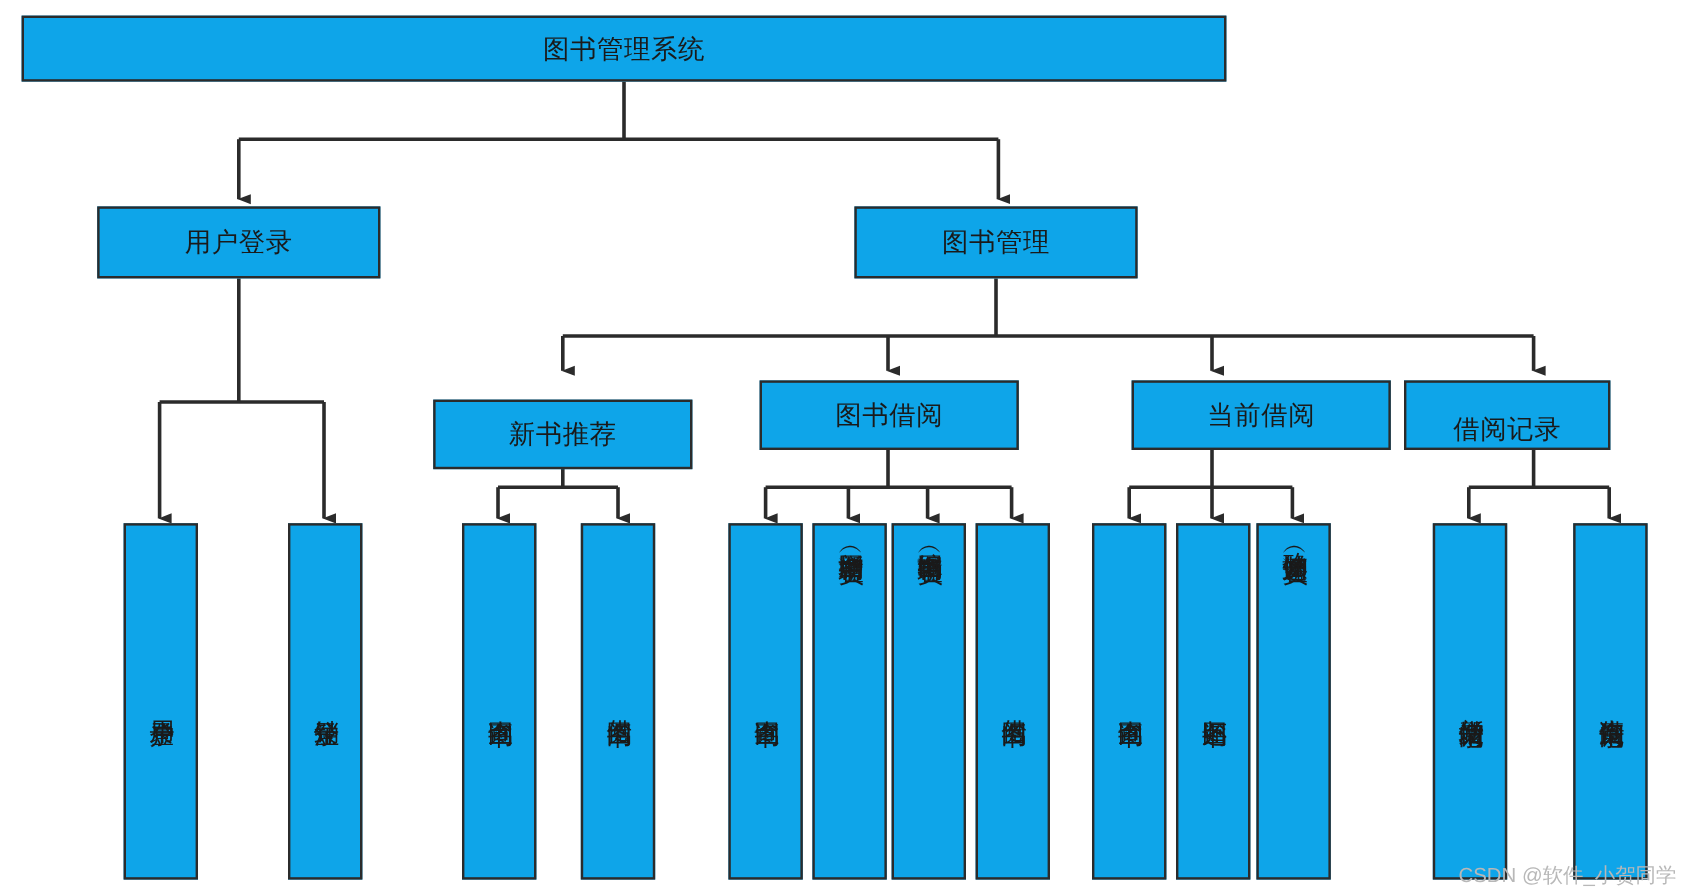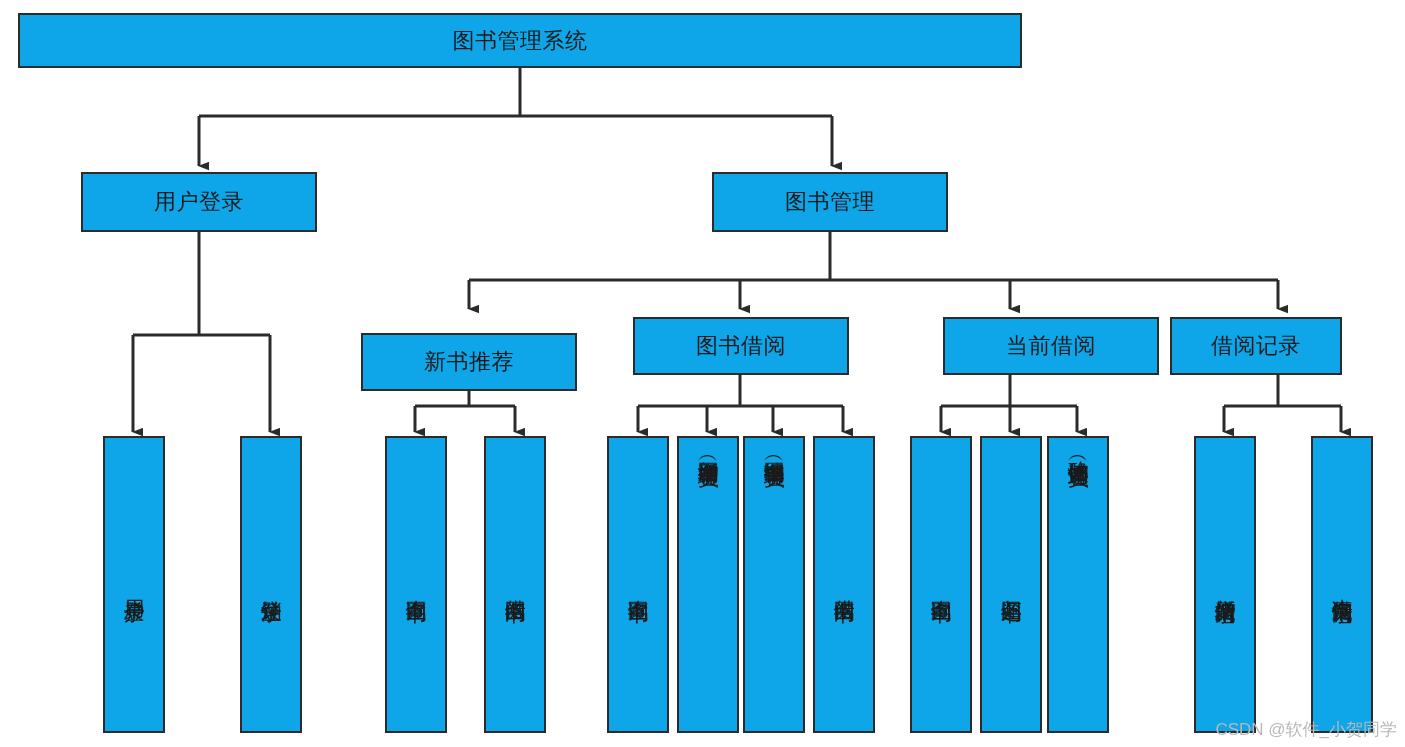--- a/index.html
+++ b/index.html
@@ -138,21 +138,21 @@
 
   <div class="node horiz" style="left:361px; top:317px; width:216px; height:58px;margin-top:16px;">
     <span>新书推荐</span>
   </div>
   <div class="node horiz" style="left:633px; top:317px; width:216px; height:58px;justify-content:center;">
     <span>图书借阅</span>
   </div>
   <div class="node horiz" style="left:903px; top:317px; width:216px; height:58px;margin-left:40px;">
     <span>当前借阅</span>
   </div>
-  <div class="node horiz" style="left:1170px; top:317px; width:172px; height:58px;">
+  <div class="node horiz" style="left:1170px; top:317px; width:172px; height:58px;align-items:flex-end;">
     <span>借阅记录</span>
   </div>
 
   <div class="node vert centered" style="left:103px; top:436px; width:62px; height:297px;">
     <span class="vlabel">用户登录</span>
   </div>
   <div class="node vert centered" style="left:240px; top:436px; width:62px; height:297px;">
     <span class="vlabel">注销登录</span>
   </div>
 

